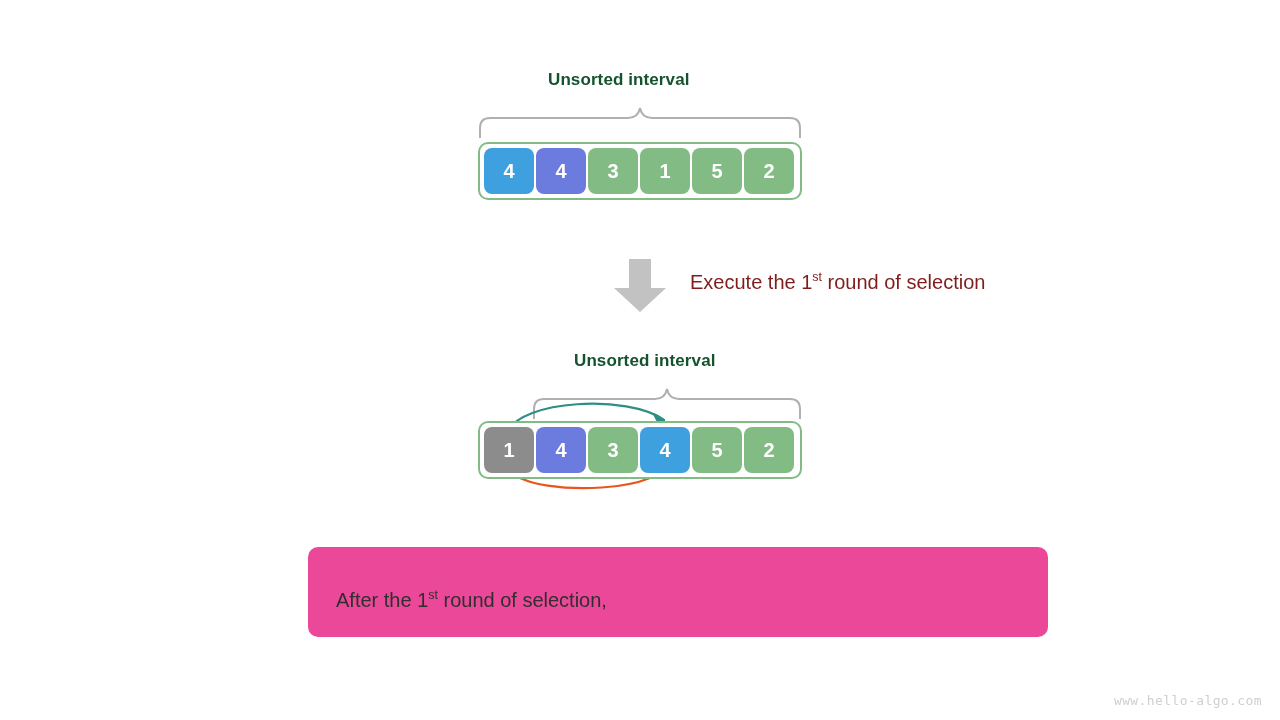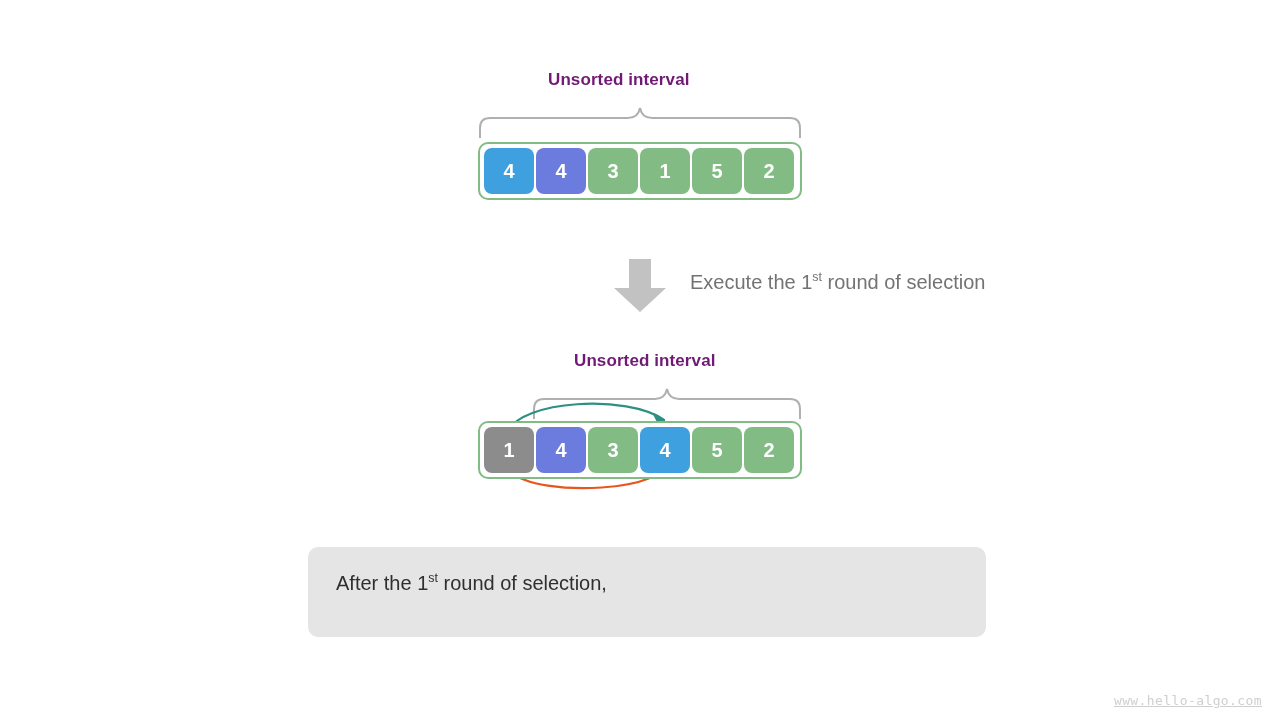--- a/index.html
+++ b/index.html
@@ -18,21 +18,21 @@
   .stage {
     position: absolute;
     inset: 0;
   }
 
   
   .section-label {
     position: absolute;
     font-size: 17px;
     font-weight: bold;
-    color: #701a75;
+    color: #14532d;
     white-space: nowrap;
     letter-spacing: 0.1px;
   }
   #label-1 { left: 548px; top: 70px; }
   #label-2 { left: 574px; top: 351px; }
 
   
   .brace {
     position: absolute;
   }
@@ -74,21 +74,21 @@
   #step-arrow {
     position: absolute;
     left: 612px;
     top: 259px;
   }
   #step-text {
     position: absolute;
     left: 690px;
     top: 271px;
     font-size: 20px;
-    color: #737373;
+    color: #7f1d1d;
     white-space: nowrap;
   }
   sup {
     font-size: 0.62em;
     vertical-align: super;
     line-height: 0;
   }
 
   
   #swap-arrows {
@@ -96,45 +96,44 @@
     left: 478px;
     top: 392px;
     pointer-events: none;
   }
 
   
   #caption-box {
     position: absolute;
     left: 308px;
     top: 547px;
-    width: 678px;
+    width: 740px;
     height: 90px;
-    background: #e5e5e5;
+    background: #ec4899;
     border-radius: 10px;
     box-sizing: border-box;
-    padding: 17px 0 0 28px;
+    padding: 34px 0 0 28px;
   }
   .caption-line {
     font-size: 20px;
     color: #2f2f2f;
     line-height: 38px;
     white-space: nowrap;
   }
   .caption-line b { font-weight: bold; }
 
   
   #watermark {
     position: absolute;
     right: 18px;
     bottom: 12px;
     font-family: "DejaVu Sans Mono", monospace;
     font-size: 13px;
     color: #cfcfcf;
     letter-spacing: 0.4px;
-    text-decoration: underline;
   }
 </style>
 </head>
 <body>
 
 <div class="stage">
 
   <div id="label-1" class="section-label">Unsorted interval</div>
 
   <svg class="brace" style="left:478px; top:106px;" width="324" height="32" viewBox="0 0 324 32">

